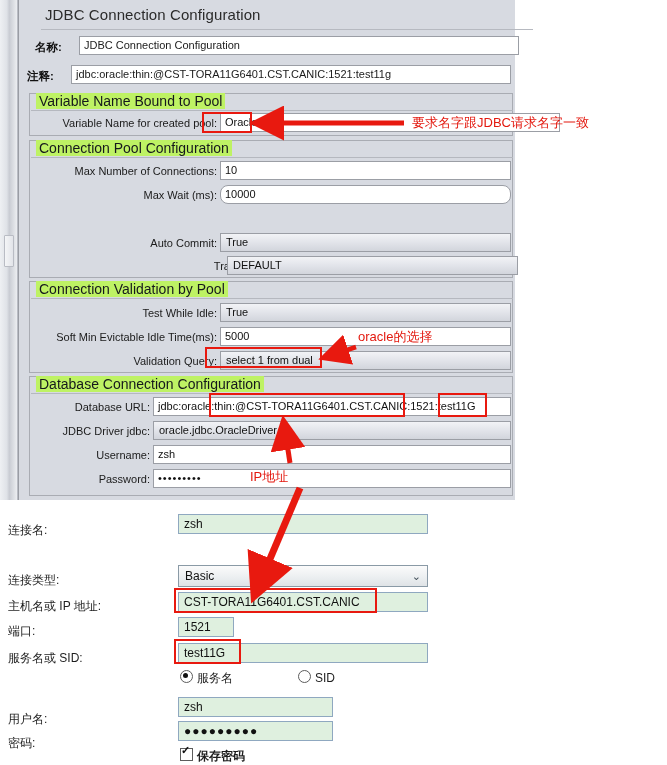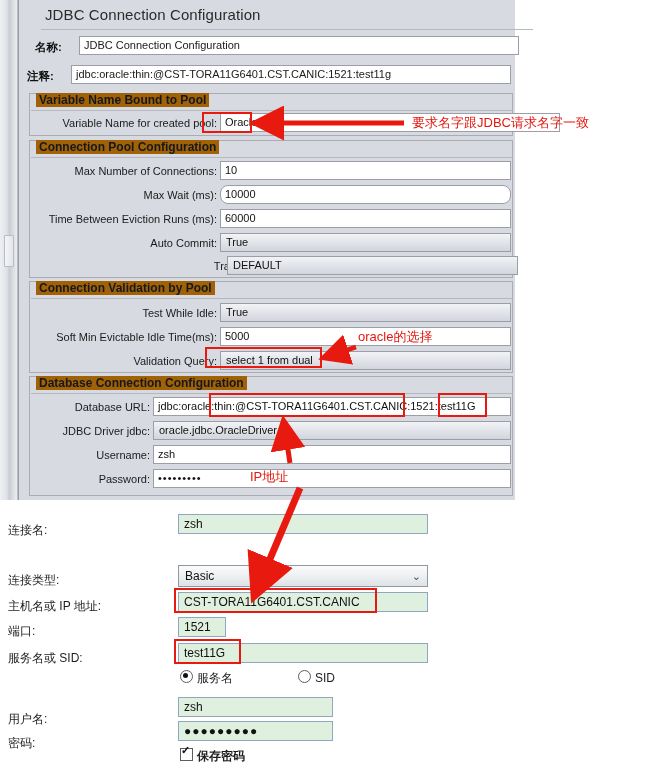--- a/index.html
+++ b/index.html
@@ -58,22 +58,22 @@
   }
 
   
   .group{
     position:absolute;
     border:1px solid #a9acb3;
     background:#d7dae1;
     box-sizing:border-box;
   }
   .group-title{
-    position:absolute; font-weight:bold; font-size:12px; color:#15181c;
-    background:#a16207; padding:0 3px;
+    position:absolute; font-weight:normal; font-size:14px; color:#15181c;
+    background:#bef264; padding:0 3px;
   }
   .group-sep{
     position:absolute; height:1px; background:#b5b8bf;
   }
 
   .frow{ position:absolute; height:21px; }
   .flabel{
     position:absolute; right:0; top:4px;
     font-size:11px; color:#1b1b1b; text-align:right; white-space:nowrap;
   }
@@ -186,24 +186,20 @@
       <div class="frow" style="left:1px; top:20px; width:482px;">
         <div class="flabel" style="right:296px; width:200px;">Max Number of Connections:</div>
         <div class="ftext" style="left:189px; width:291px;">10</div>
       </div>
 
       <div class="frow" style="left:1px; top:44px; width:482px;">
         <div class="flabel" style="right:296px; width:200px;">Max Wait (ms):</div>
         <div class="ftext" style="left:189px; width:291px;border-radius:8px;">10000</div>
       </div>
 
-      <div class="frow" style="left:1px; top:68px; width:482px;">
-        <div class="flabel" style="right:296px; width:210px;">Time Between Eviction Runs (ms):</div>
-        <div class="ftext" style="left:189px; width:291px;">60000</div>
-      </div>
 
       <div class="frow" style="left:1px; top:92px; width:482px;">
         <div class="flabel" style="right:296px; width:200px;">Auto Commit:</div>
         <div class="fcombo" style="left:189px; width:291px;">True</div>
       </div>
 
       <div class="frow" style="left:8px; top:115px; width:576px;">
         <div class="flabel" style="right:296px; width:200px;">Transaction Isolation:</div>
         <div class="fcombo" style="left:189px; width:291px;">DEFAULT</div>
       </div>
@@ -265,21 +261,21 @@
   <div class="sd-label" style="left:8px; top:72px;">连接类型:</div>
   <div class="sd-select" style="left:178px; top:65px; width:250px;">
     <span>Basic</span>
     <span class="chev">⌄</span>
   </div>
 
   <div class="sd-label" style="left:8px; top:98px;">主机名或 IP 地址:</div>
   <div class="sd-field" style="left:178px; top:92px; width:250px;">CST-TORA11G6401.CST.CANIC</div>
 
   <div class="sd-label" style="left:8px; top:123px;">端口:</div>
-  <div class="sd-field" style="left:178px; top:117px; width:48px;">1521</div>
+  <div class="sd-field" style="left:178px; top:117px; width:56px;">1521</div>
 
   <div class="sd-label" style="left:8px; top:150px;">服务名或 SID:</div>
   <div class="sd-field" style="left:178px; top:143px; width:250px;">test11G</div>
 
   <div class="radio-wrap" style="left:180px; top:170px;">
     <span class="radio on"></span><span>服务名</span>
   </div>
   <div class="radio-wrap" style="left:298px; top:170px;">
     <span class="radio"></span><span>SID</span>
   </div>

